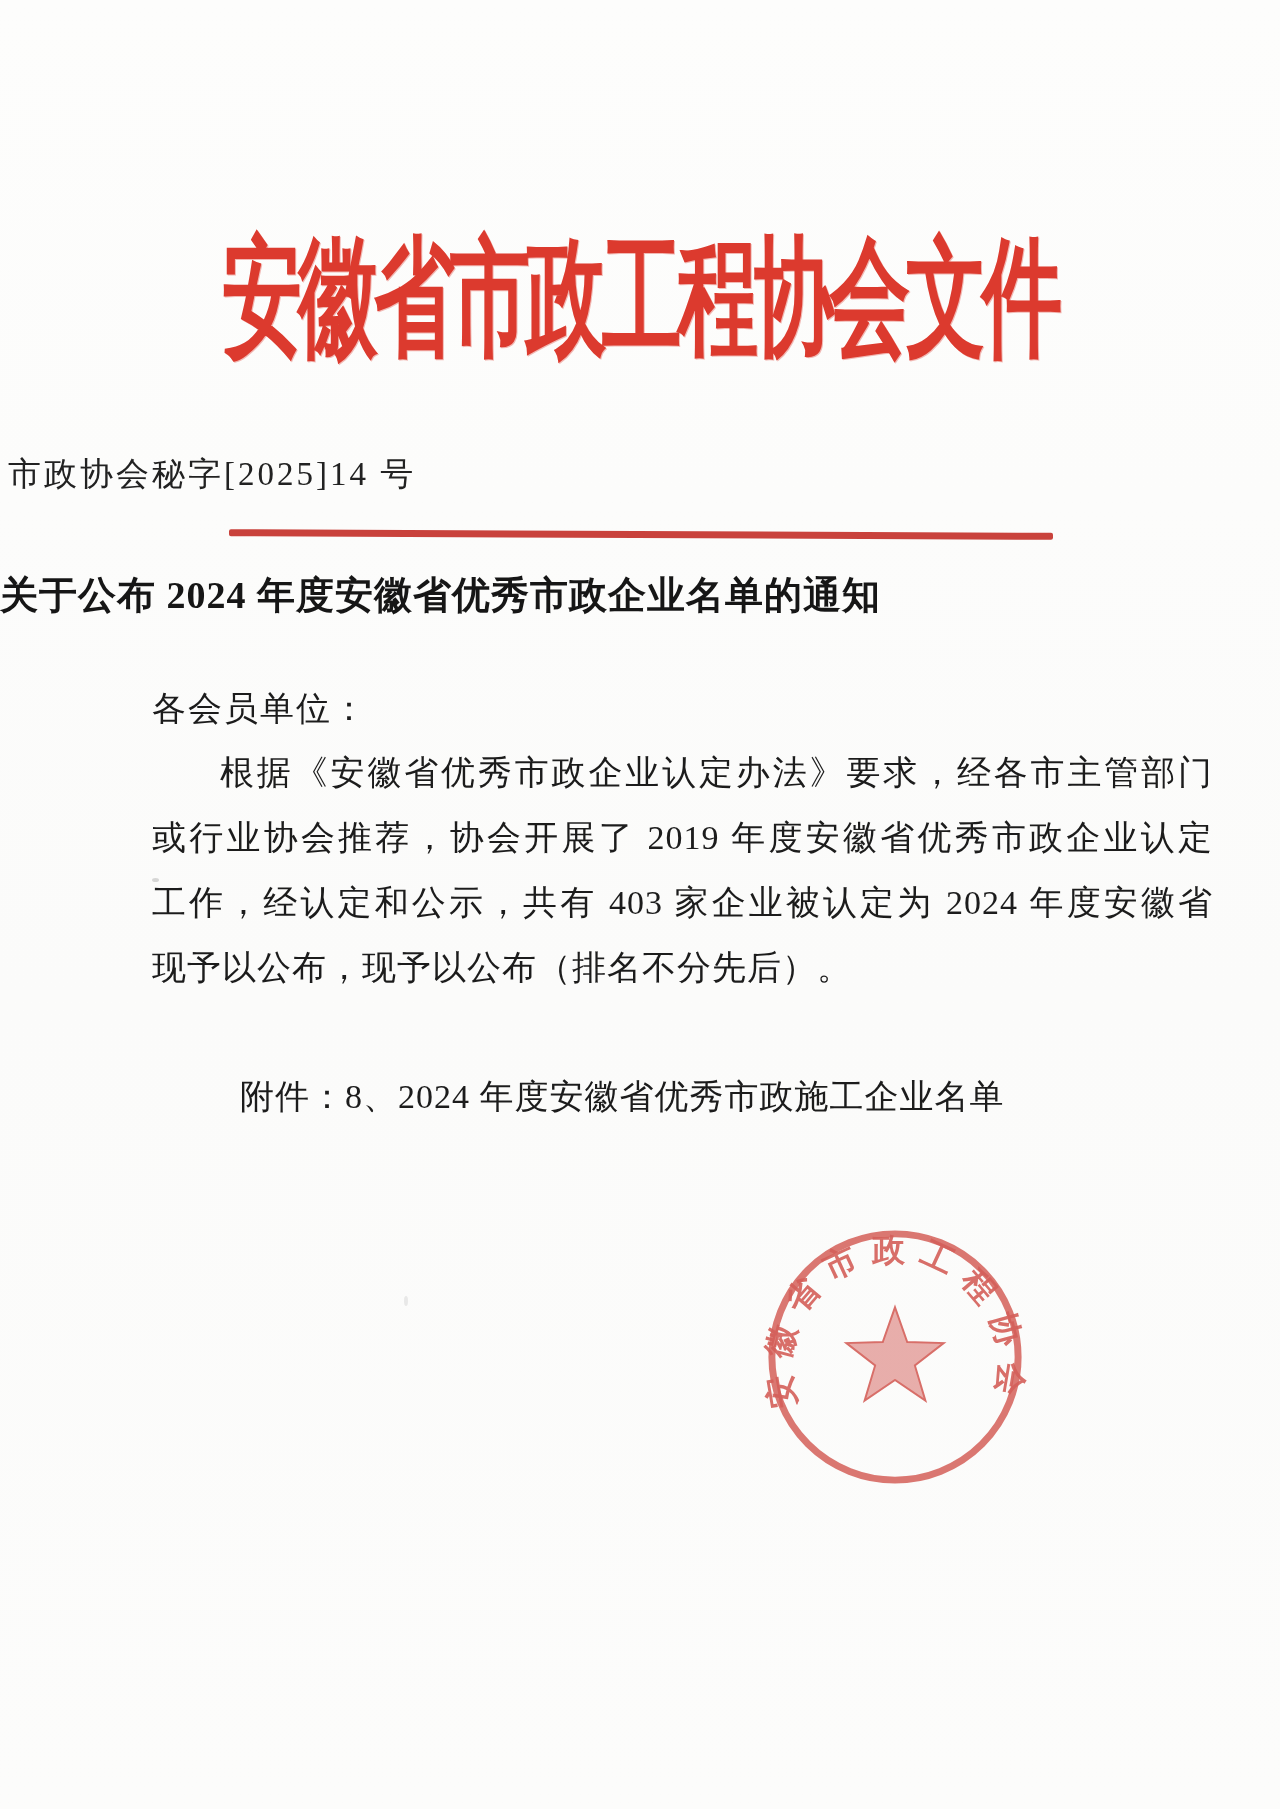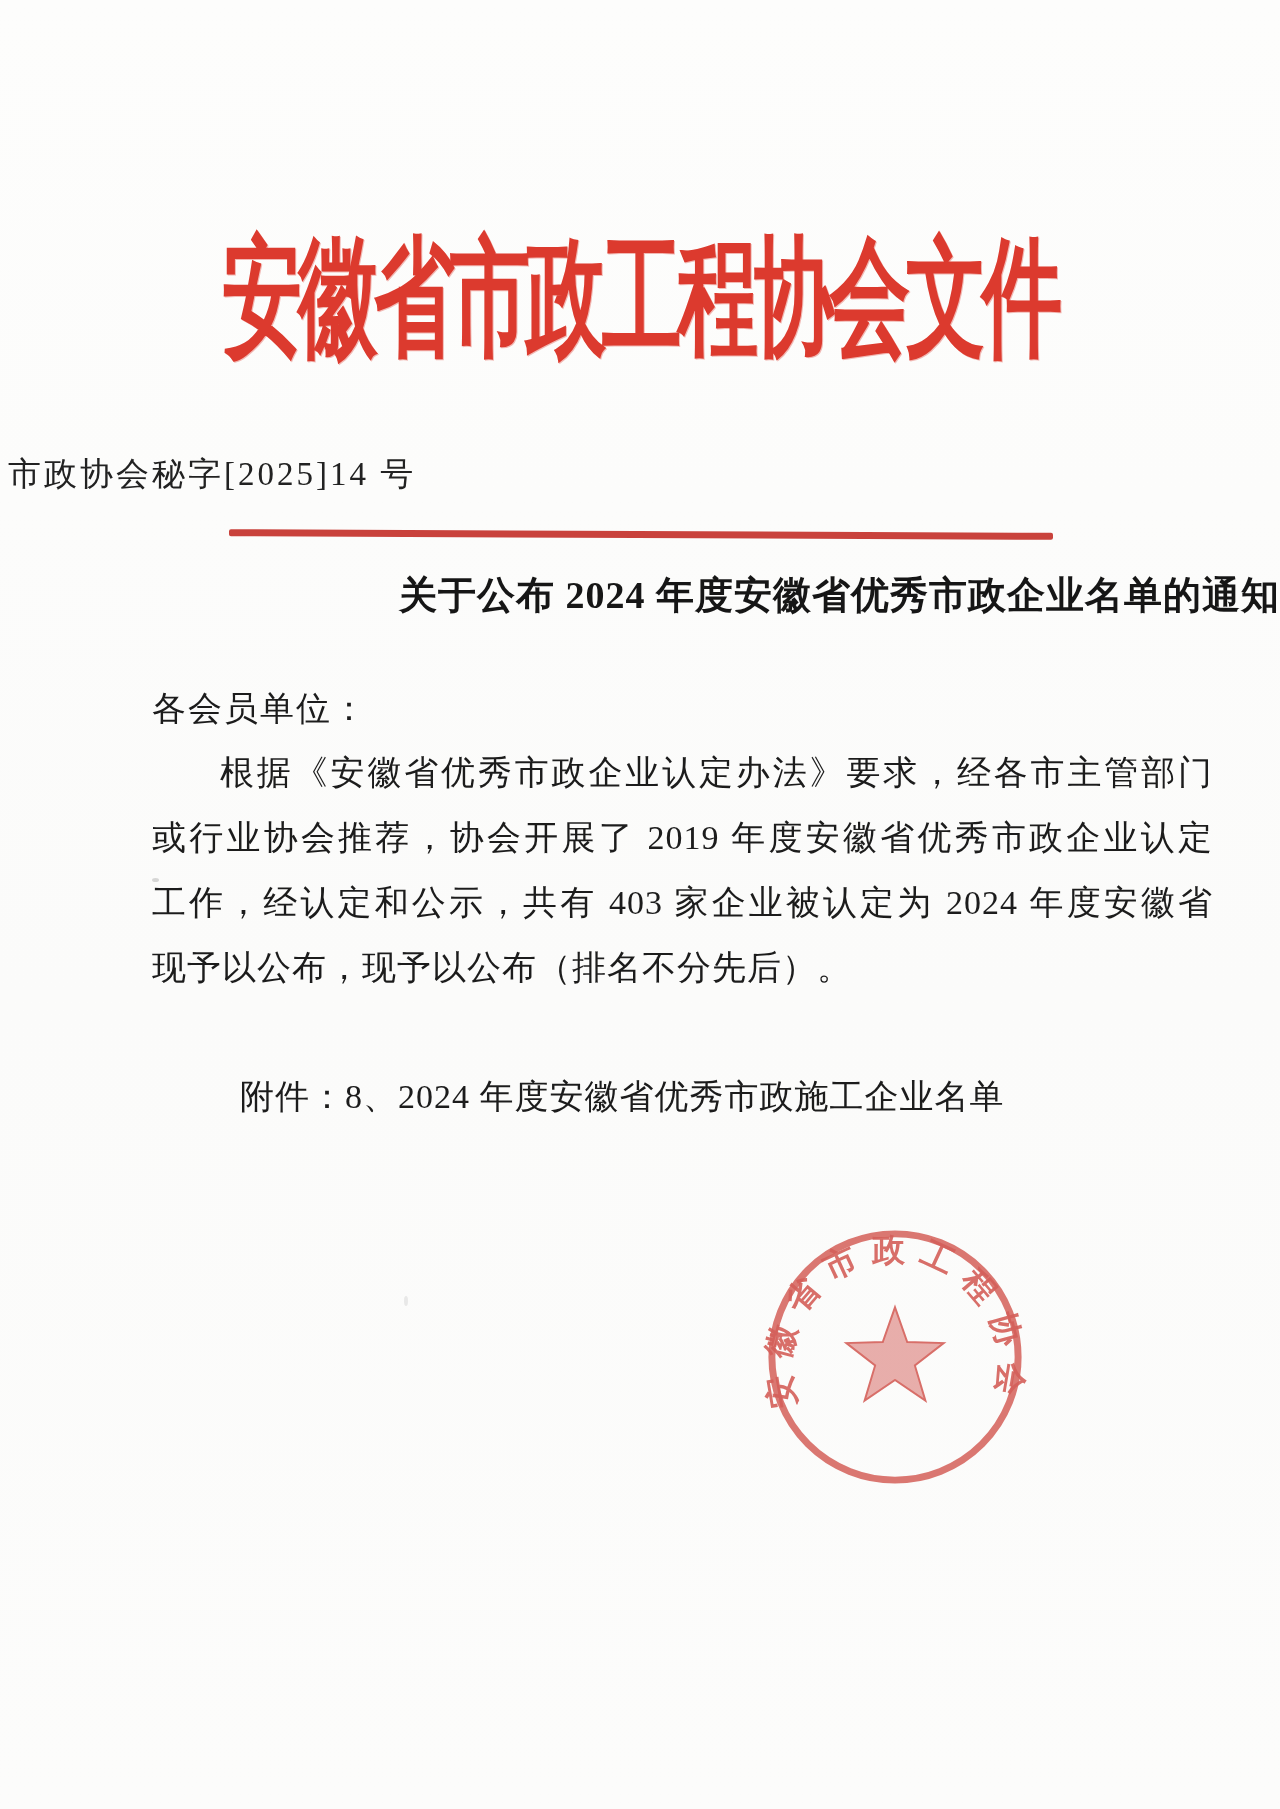--- a/index.html
+++ b/index.html
@@ -54,21 +54,21 @@
     background: #c9423c;
     transform: rotate(0.25deg);
     border-radius: 2px;
   }
   
   .notice-title {
     position: absolute;
     top: 570px;
     left: 0;
     width: 100%;
-    text-align: right;
+    text-align: left;
     font-size: 38px;
     font-weight: bold;
     letter-spacing: 1px;
     color: #161616;
     white-space: nowrap;
   }
   
   .salutation {
     position: absolute;
     top: 686px;

